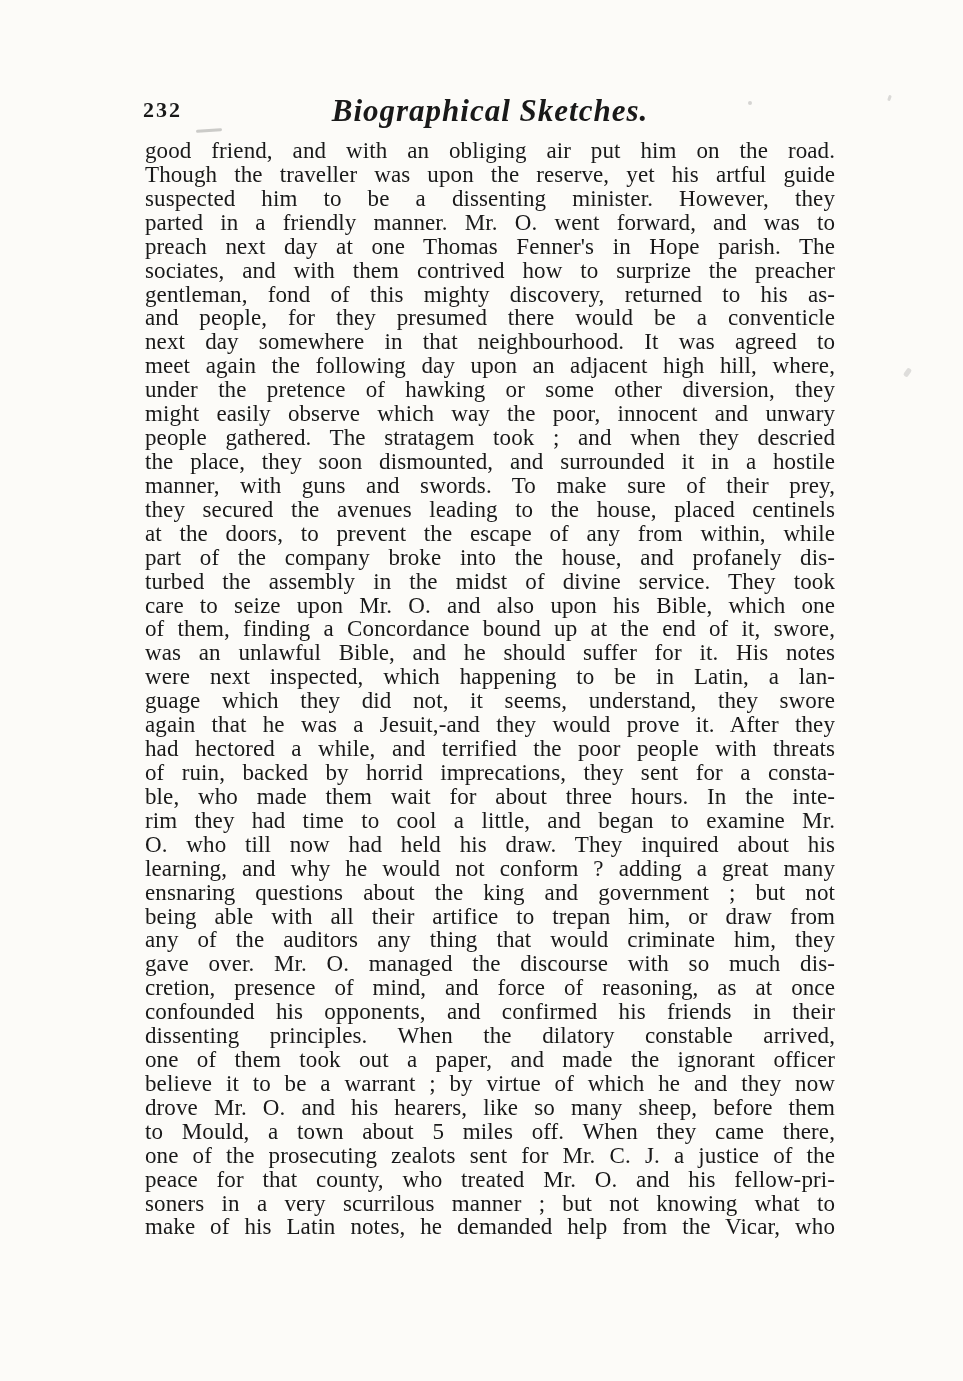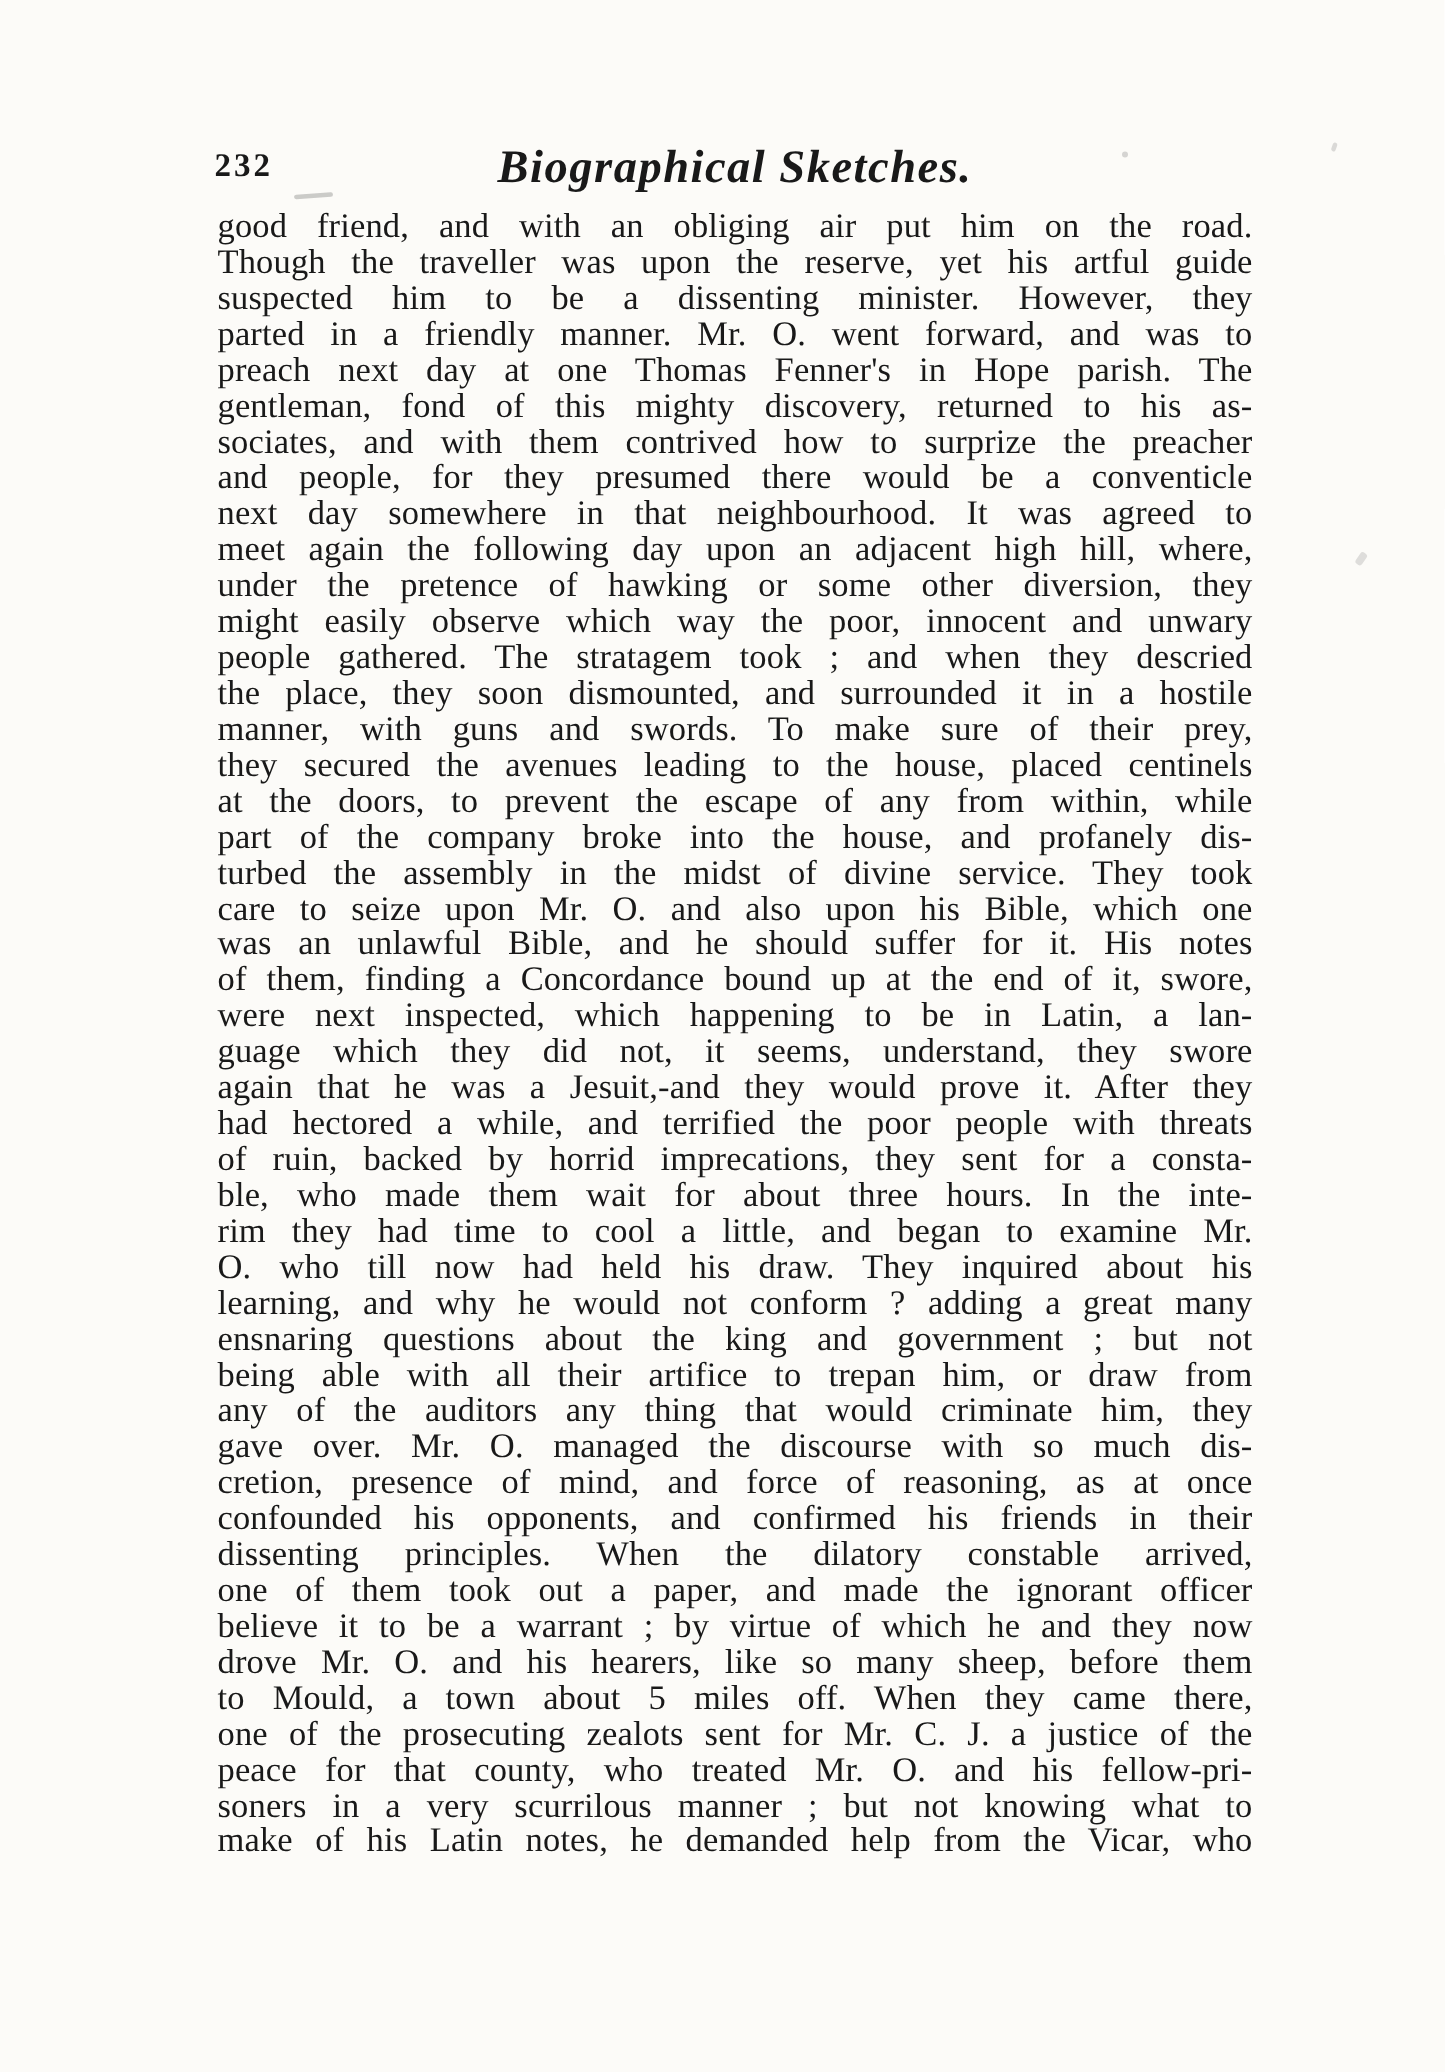--- a/index.html
+++ b/index.html
@@ -71,37 +71,37 @@
     <span class="pagenum">232</span>
     <span class="running-title">Biographical Sketches.</span>
   </div>
 
   <div class="body-text">
       <div class="line">good friend, and with an obliging air put him on the road.</div>
       <div class="line">Though the traveller was upon the reserve, yet his artful guide</div>
       <div class="line">suspected him to be a dissenting minister.  However, they</div>
       <div class="line">parted in a friendly manner.  Mr. O. went forward, and was to</div>
       <div class="line">preach next day at one Thomas Fenner's in Hope parish.  The</div>
+      <div class="line">sociates, and with them contrived how to surprize the preacher</div>
       <div class="line">gentleman, fond of this mighty discovery, returned to his as-</div>
-      <div class="line">sociates, and with them contrived how to surprize the preacher</div>
       <div class="line">and people, for they presumed there would be a conventicle</div>
       <div class="line">next day somewhere in that neighbourhood.  It was agreed to</div>
       <div class="line">meet again the following day upon an adjacent high hill, where,</div>
       <div class="line">under the pretence of hawking or some other diversion, they</div>
       <div class="line">might easily observe which way the poor, innocent and unwary</div>
       <div class="line">people gathered.  The stratagem took ; and when they descried</div>
       <div class="line">the place, they soon dismounted, and surrounded it in a hostile</div>
       <div class="line">manner, with guns and swords.  To make sure of their prey,</div>
       <div class="line">they secured the avenues leading to the house, placed centinels</div>
       <div class="line">at the doors, to prevent the escape of any from within, while</div>
       <div class="line">part of the company broke into the house, and profanely dis-</div>
       <div class="line">turbed the assembly in the midst of divine service.  They took</div>
       <div class="line">care to seize upon Mr. O. and also upon his Bible, which one</div>
+      <div class="line">of them, finding a Concordance bound up at the end of it, swore,</div>
       <div class="line">was an unlawful Bible, and he should suffer for it.  His notes</div>
-      <div class="line">of them, finding a Concordance bound up at the end of it, swore,</div>
       <div class="line">were next inspected, which happening to be in Latin, a lan-</div>
       <div class="line">guage which they did not, it seems, understand, they swore</div>
       <div class="line">again that he was a Jesuit,-and they would prove it.  After they</div>
       <div class="line">had hectored a while, and terrified the poor people with threats</div>
       <div class="line">of ruin, backed by horrid imprecations, they sent for a consta-</div>
       <div class="line">ble, who made them wait for about three hours.  In the inte-</div>
       <div class="line">rim they had time to cool a little, and began to examine Mr.</div>
       <div class="line">O. who till now had held his draw.  They inquired about his</div>
       <div class="line">learning, and why he would not conform ? adding a great many</div>
       <div class="line">ensnaring questions about the king and government ; but not</div>

